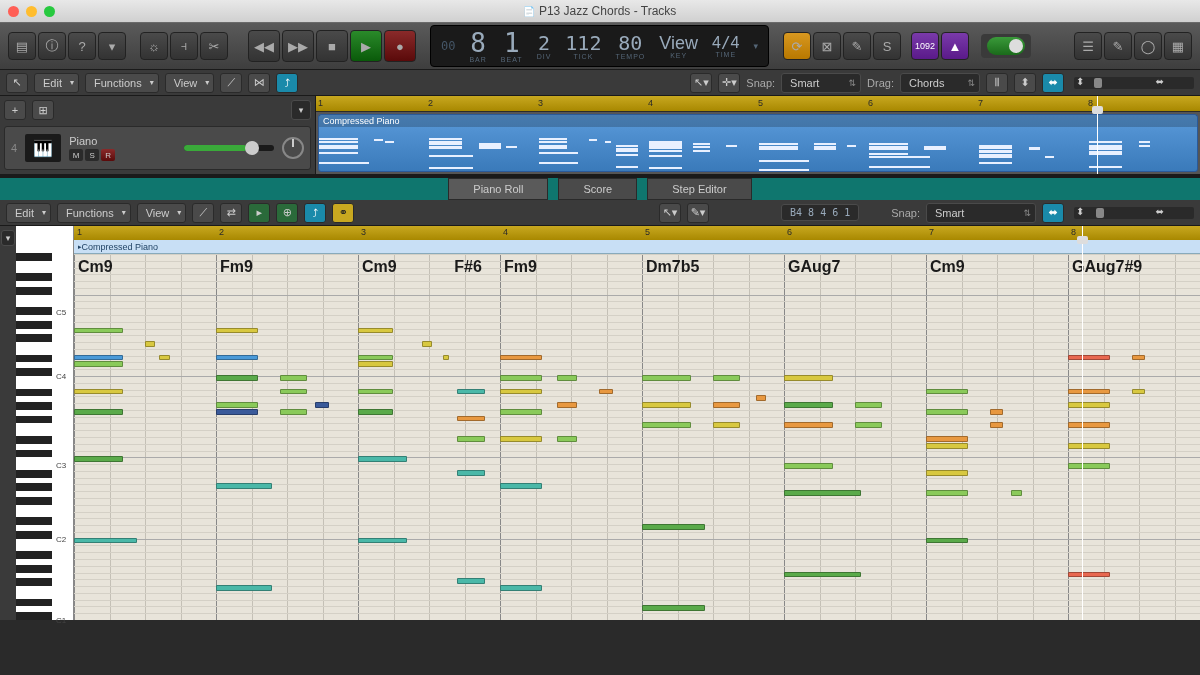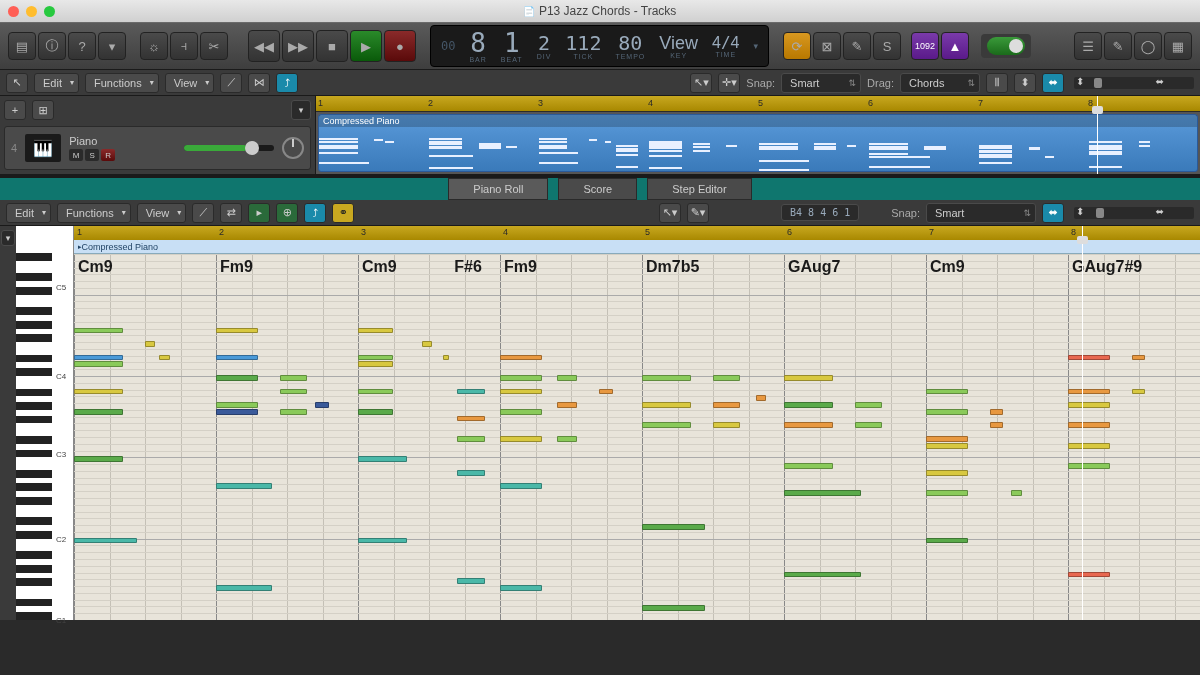--- a/index.html
+++ b/index.html
@@ -376,33 +376,33 @@
       <div class="bkey" style="top: 372.667px; height: 7.77778px;"></div>
       <div class="bkey" style="top: 352.333px; height: 7.77778px;"></div>
       <div class="bkey" style="top: 338.778px; height: 7.77778px;"></div>
       <div class="bkey" style="top: 325.222px; height: 7.77778px;"></div>
       <div class="keylbl" style="top: 308.667px;">C2</div>
       <div class="bkey" style="top: 304.889px; height: 7.77778px;"></div>
       <div class="bkey" style="top: 291.333px; height: 7.77778px;"></div>
       <div class="bkey" style="top: 271px; height: 7.77778px;"></div>
       <div class="bkey" style="top: 257.444px; height: 7.77778px;"></div>
       <div class="bkey" style="top: 243.889px; height: 7.77778px;"></div>
-      <div class="keylbl" style="top: 224px;">C3</div>
+      <div class="keylbl" style="top: 235px;">C3</div>
       <div class="bkey" style="top: 223.556px; height: 7.77778px;"></div>
       <div class="bkey" style="top: 210px; height: 7.77778px;"></div>
       <div class="bkey" style="top: 189.667px; height: 7.77778px;"></div>
       <div class="bkey" style="top: 176.111px; height: 7.77778px;"></div>
       <div class="bkey" style="top: 162.556px; height: 7.77778px;"></div>
       <div class="keylbl" style="top: 146px;">C4</div>
       <div class="bkey" style="top: 142.222px; height: 7.77778px;"></div>
       <div class="bkey" style="top: 128.667px; height: 7.77778px;"></div>
       <div class="bkey" style="top: 108.333px; height: 7.77778px;"></div>
       <div class="bkey" style="top: 94.7778px; height: 7.77778px;"></div>
       <div class="bkey" style="top: 81.2222px; height: 7.77778px;"></div>
-      <div class="keylbl" style="top: 57px;">C5</div>
+      <div class="keylbl" style="top: 82px;">C5</div>
       <div class="bkey" style="top: 60.8889px; height: 7.77778px;"></div>
       <div class="bkey" style="top: 47.3333px; height: 7.77778px;"></div>
       <div class="bkey" style="top: 27px; height: 7.77778px;"></div>
     </div>
   <div class="grid">
     <div class="proll-ruler" id="proll-ruler">
         <span style="left: 3px;">1</span>
         <span style="left: 145px;">2</span>
         <span style="left: 287px;">3</span>
         <span style="left: 429px;">4</span>

